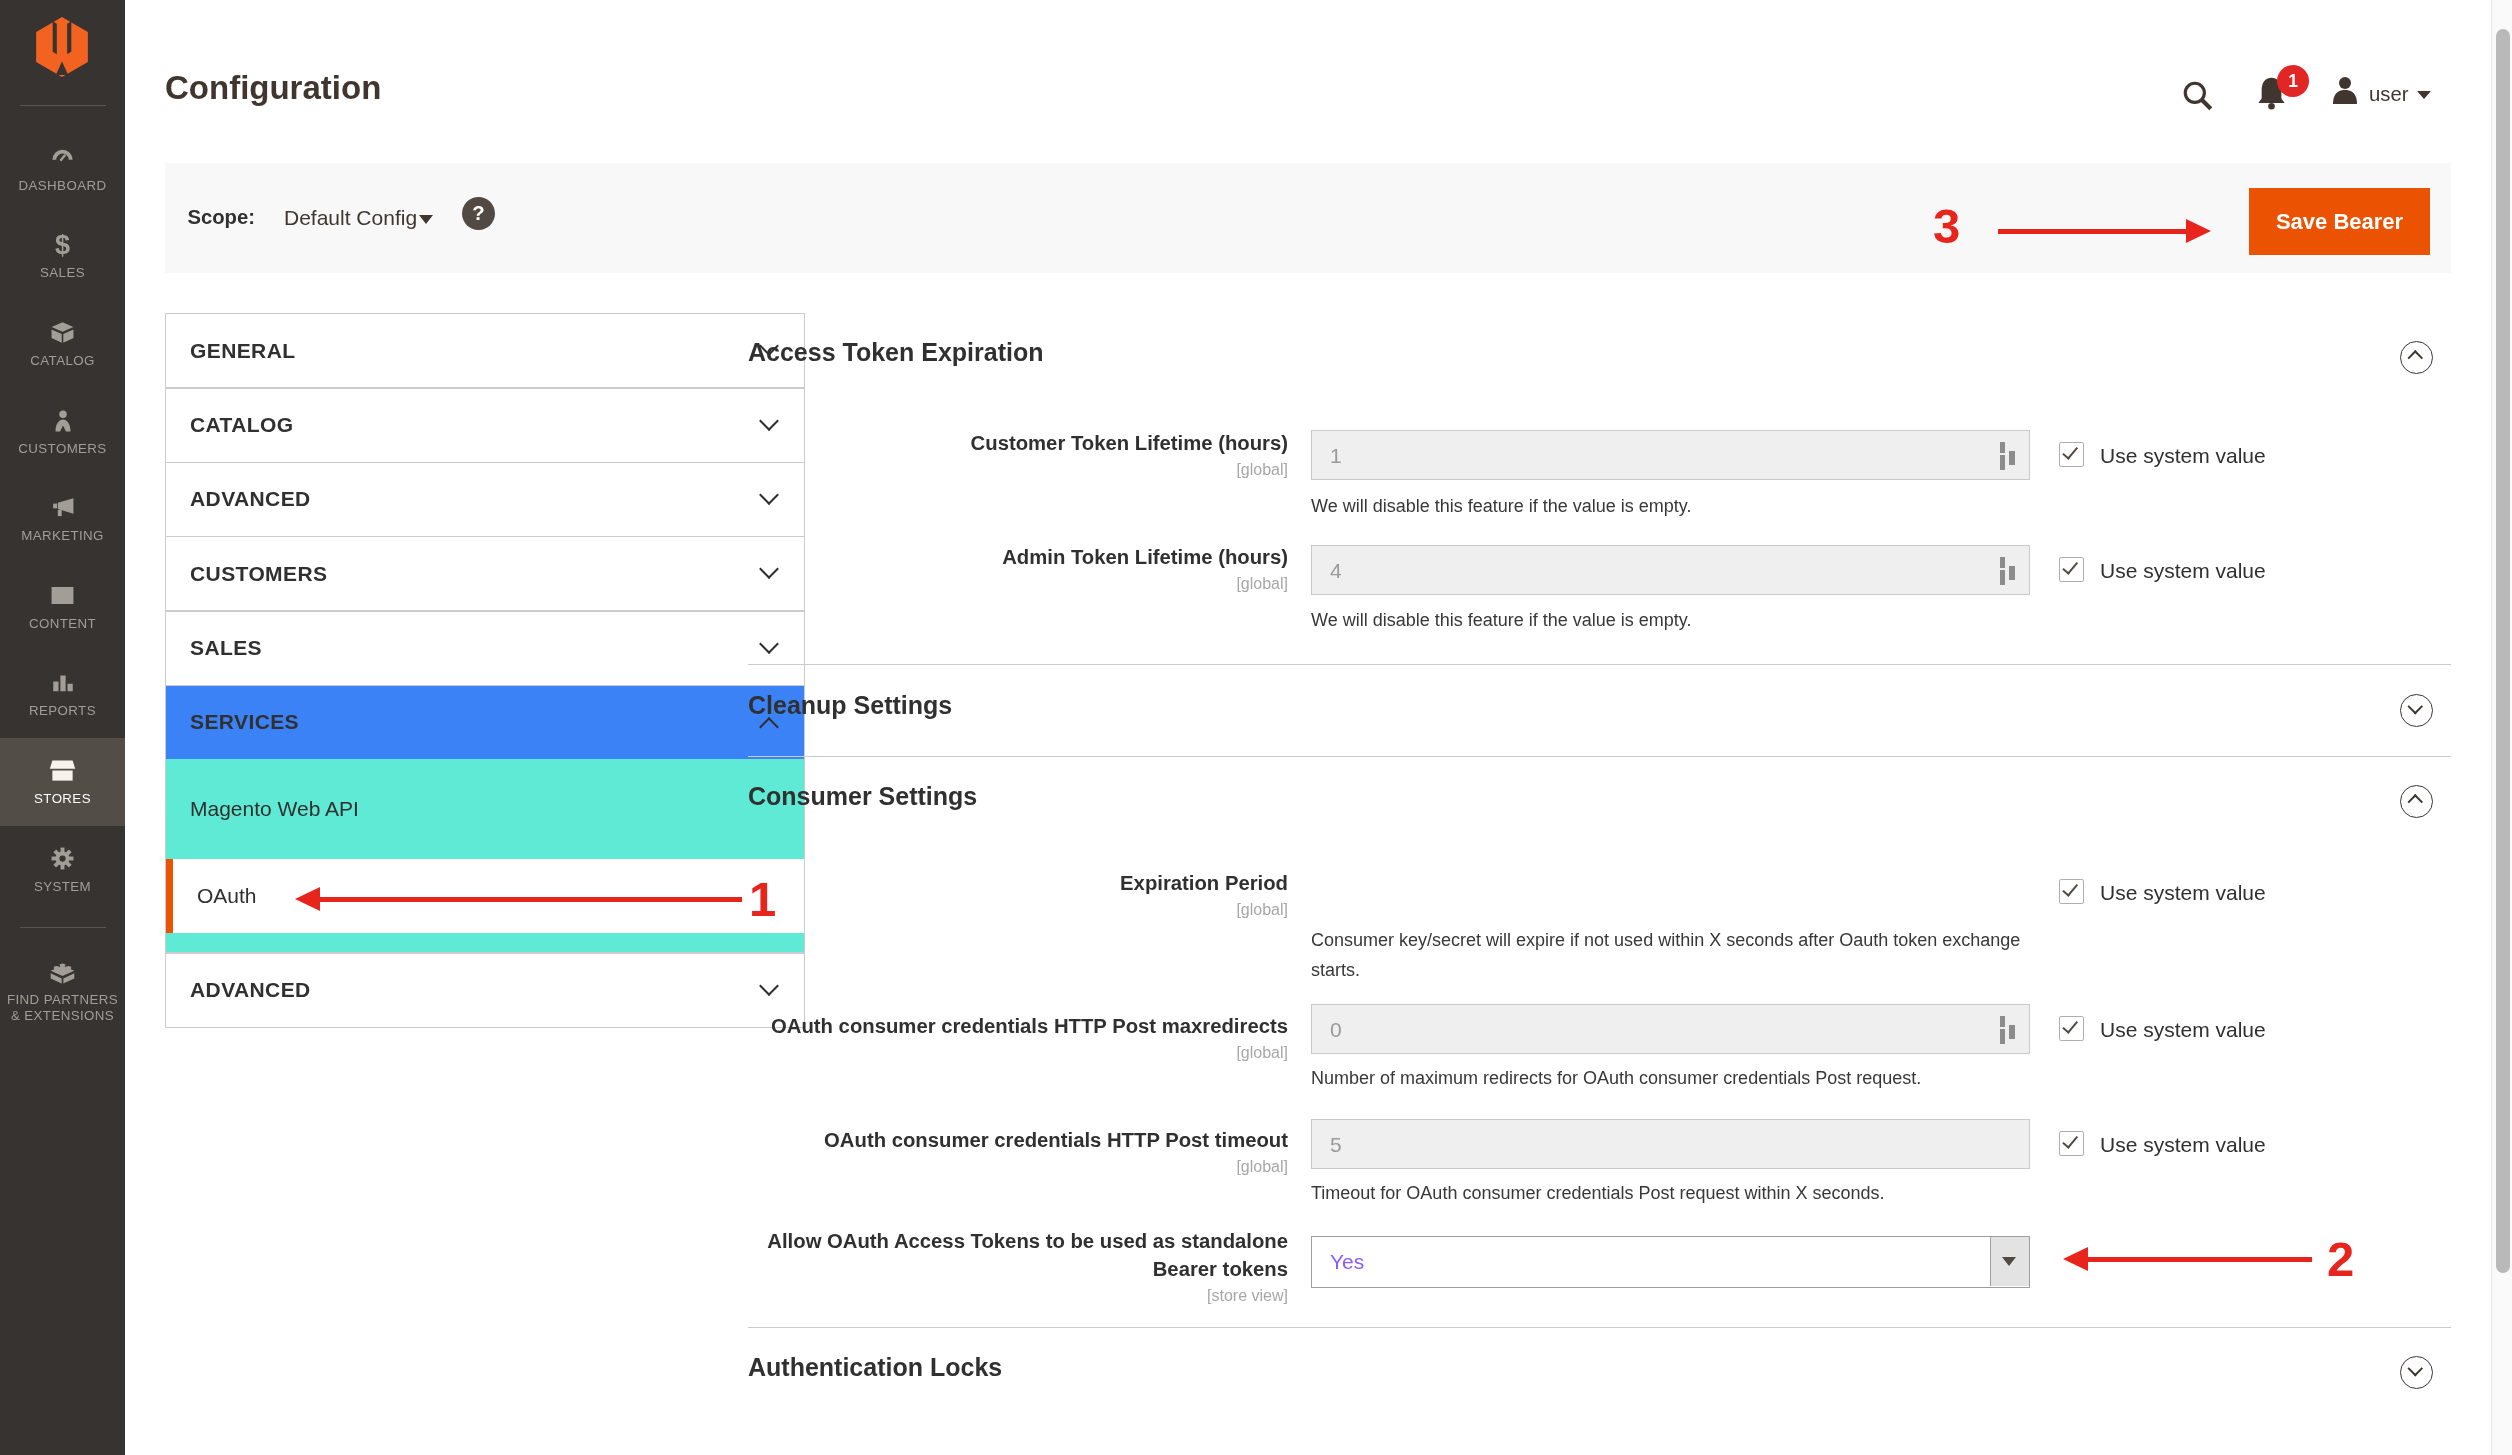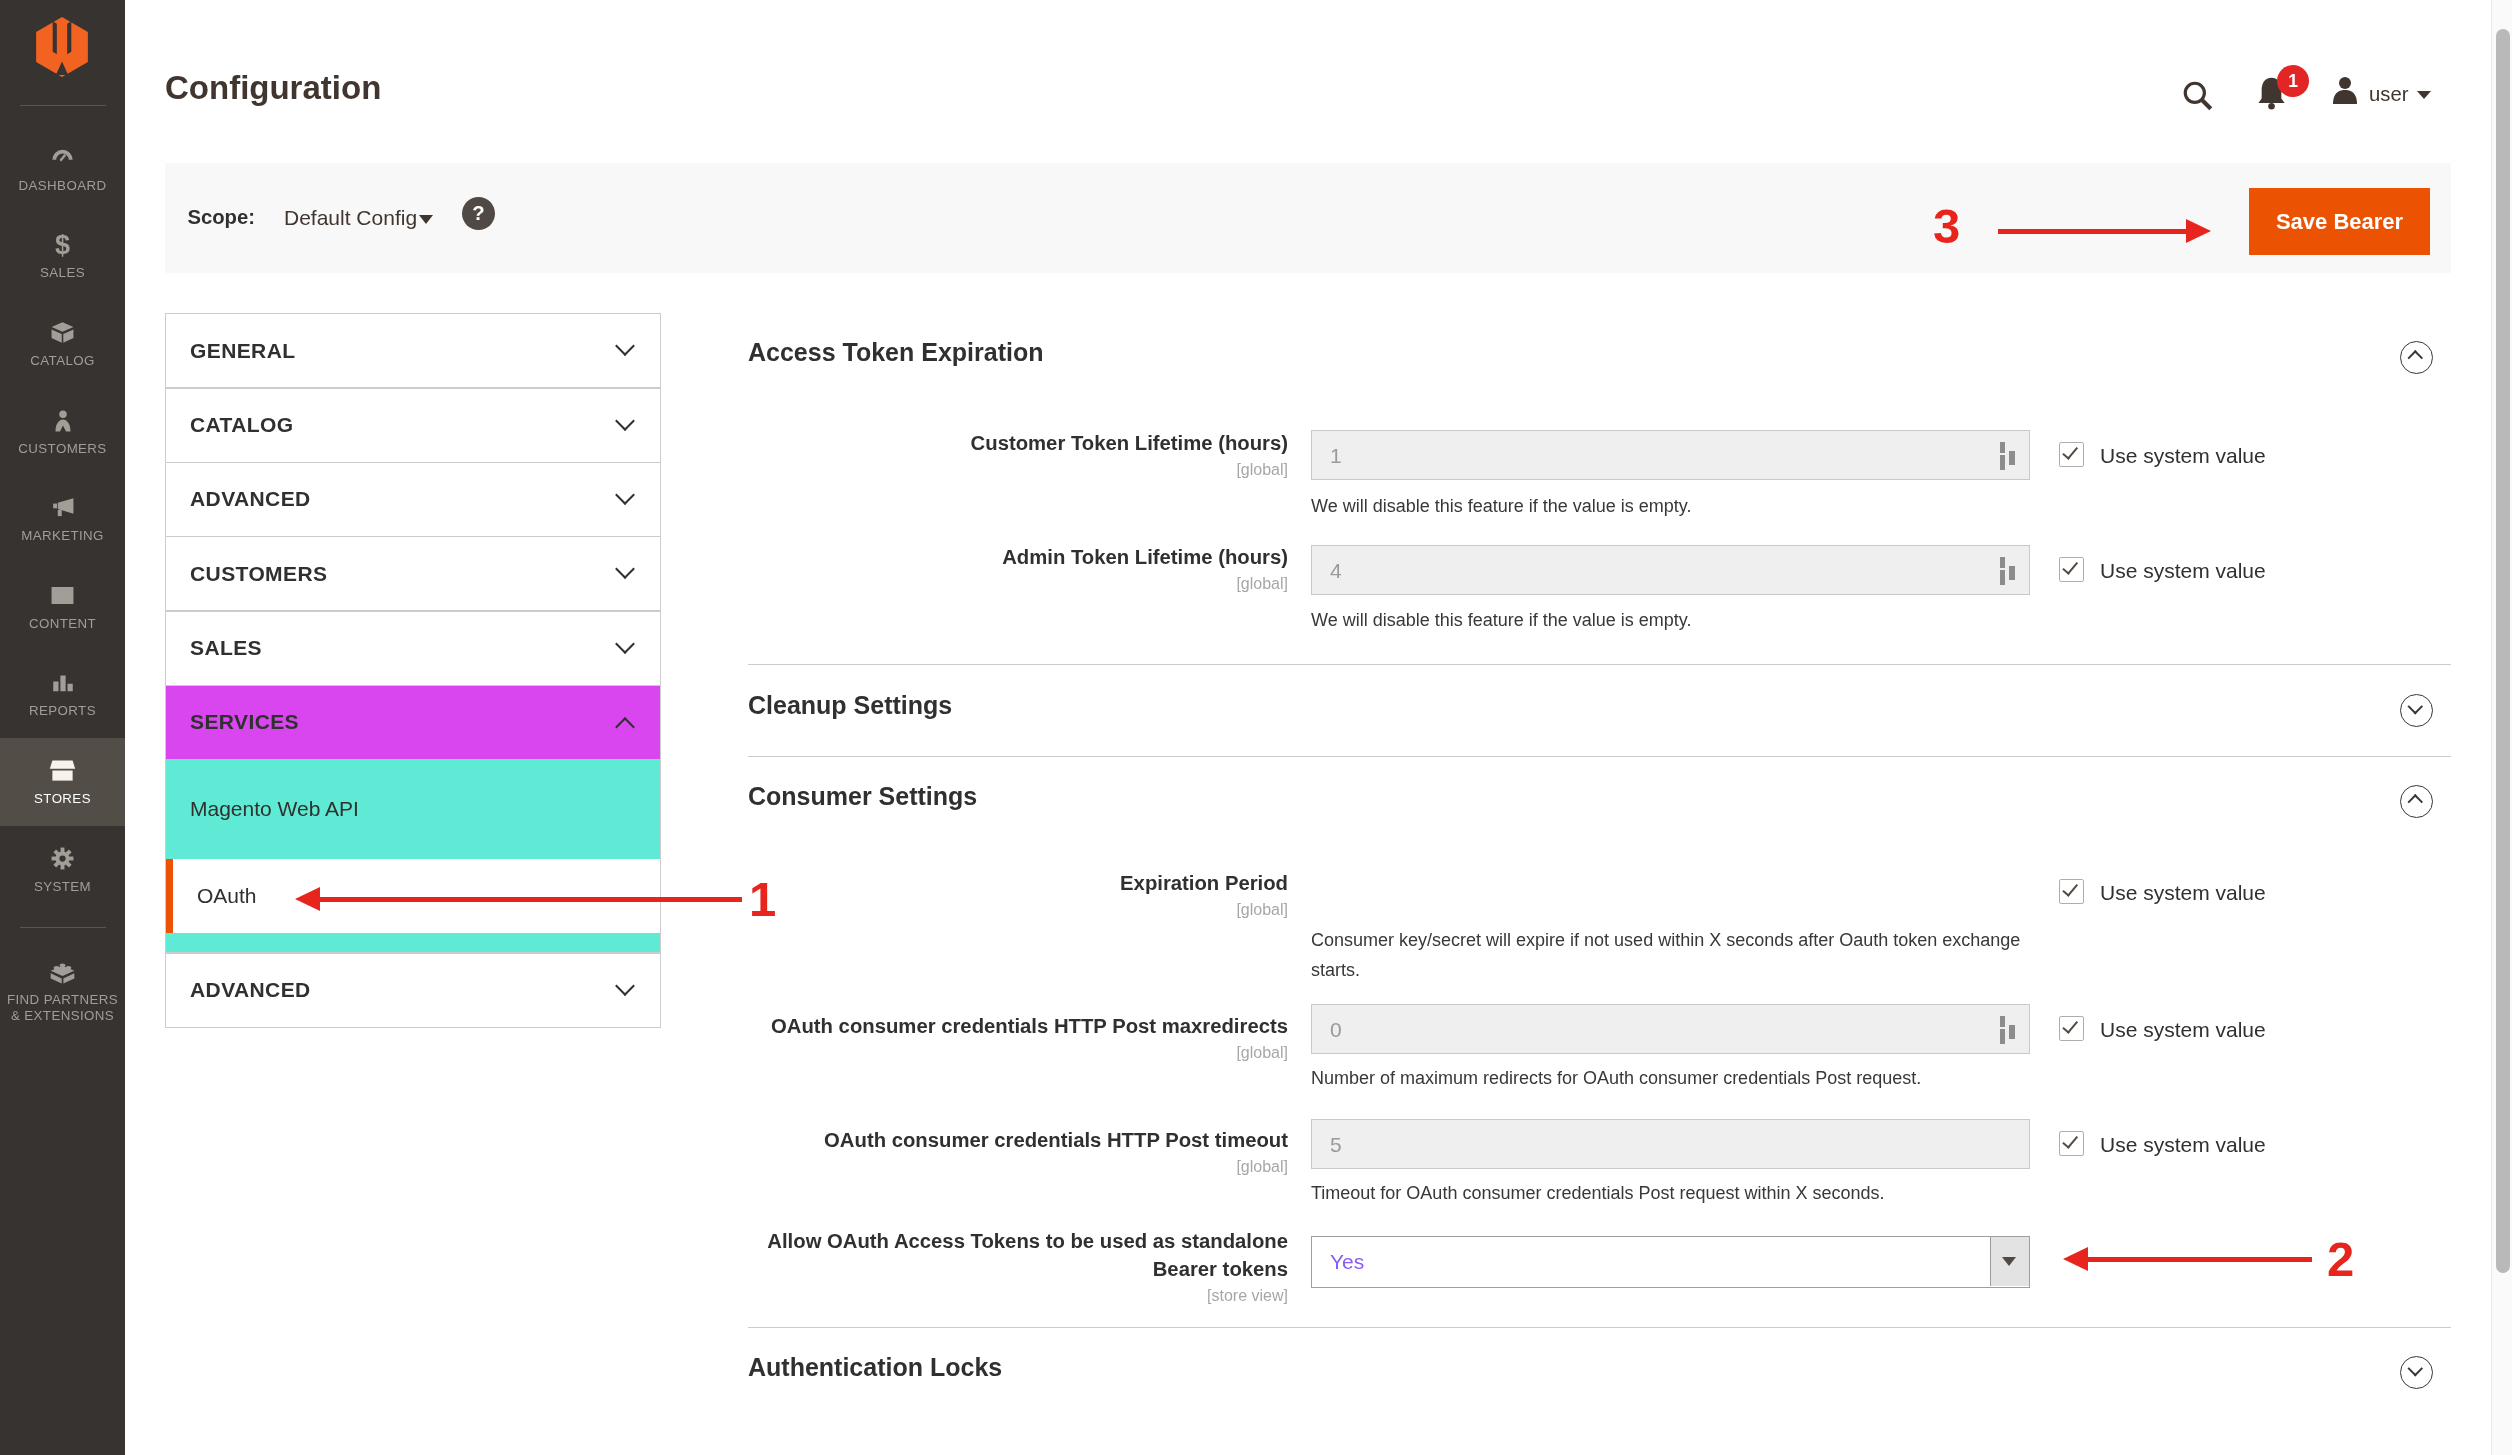--- a/index.html
+++ b/index.html
@@ -39,25 +39,25 @@
   .scope-caret { position:absolute; left:254px; top:52px; border-left:7.7px solid transparent;
                  border-right:7.7px solid transparent; border-top:9px solid #41362f; }
   .help-circle { position:absolute; left:297px; top:34px; width:33px; height:33px; border-radius:50%;
                  background:#514943; color:#fff; font-size:20.3px; font-weight:bold; display:flex;
                  align-items:center; justify-content:center; cursor:pointer; }
   .save-btn { position:absolute; left:2084px; top:25px; width:181px; height:67px; background:#eb5202;
               border:none; color:#fff; font-family:"Liberation Sans",sans-serif; font-size:22px;
               font-weight:bold; cursor:pointer; }
 
   
-  .config-nav { position:absolute; left:165px; top:314px; width:496px; }
+  .config-nav { position:absolute; left:165px; top:314px; width:640px; }
   .nav-item { position:relative; height:75px; background:#fff; border:0.7px solid #ccc; margin-top:-0.7px;
               display:flex; align-items:center; cursor:pointer; }
   .nav-item .nlabel { margin-left:24px; font-size:21px; font-weight:bold; color:#303030; letter-spacing:0.4px; }
-  .nav-item.gray { background:#d946ef;text-align:right; }
+  .nav-item.gray { background:#3b82f6;text-align:right; }
   .chev { position:absolute; right:28px; width:14px; height:14px; border-right:2.1px solid #303030;
           border-bottom:2.1px solid #303030; }
   .chev.down { transform:rotate(45deg); top:25px; }
   .chev.up   { transform:rotate(-135deg); top:34px; }
   .sub-wrap { position:relative; background:#5eead4; border:0.7px solid #ccc; border-top:none; margin-top:-0.7px; }
   .sub-item { height:100px; display:flex; align-items:center; cursor:pointer; }
   .sub-item .nlabel { margin-left:24px; font-size:21px; color:#303030; font-weight:normal; }
   .sub-item.active { height:74px; background:#fff; border-left:7.7px solid #eb5202; }
   .sub-strip { height:19px; }
 

